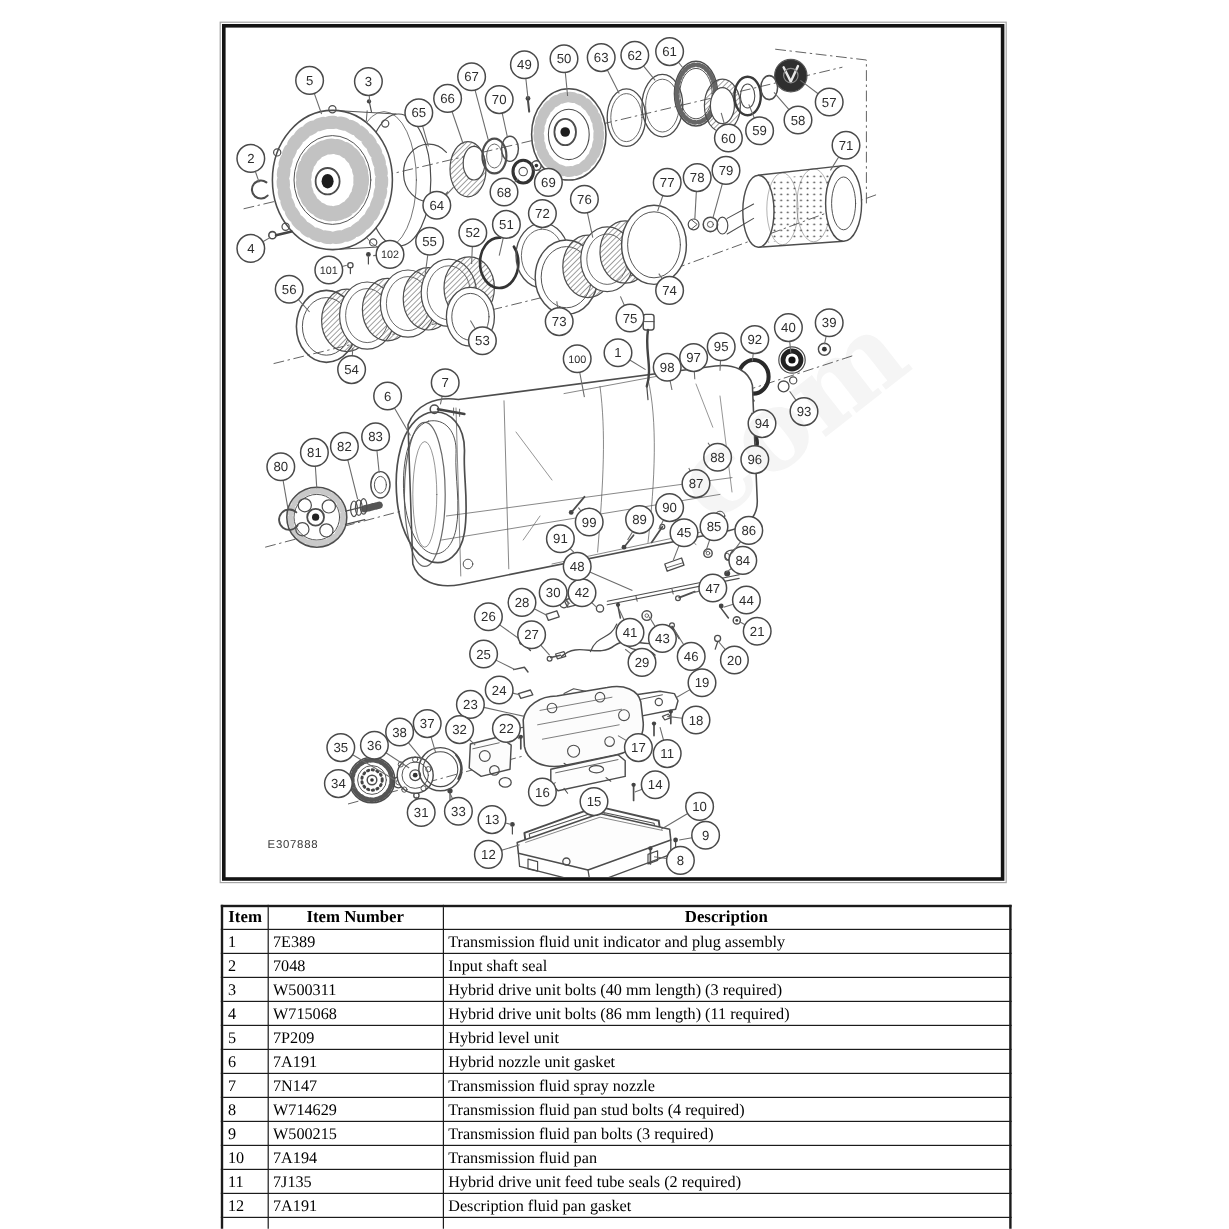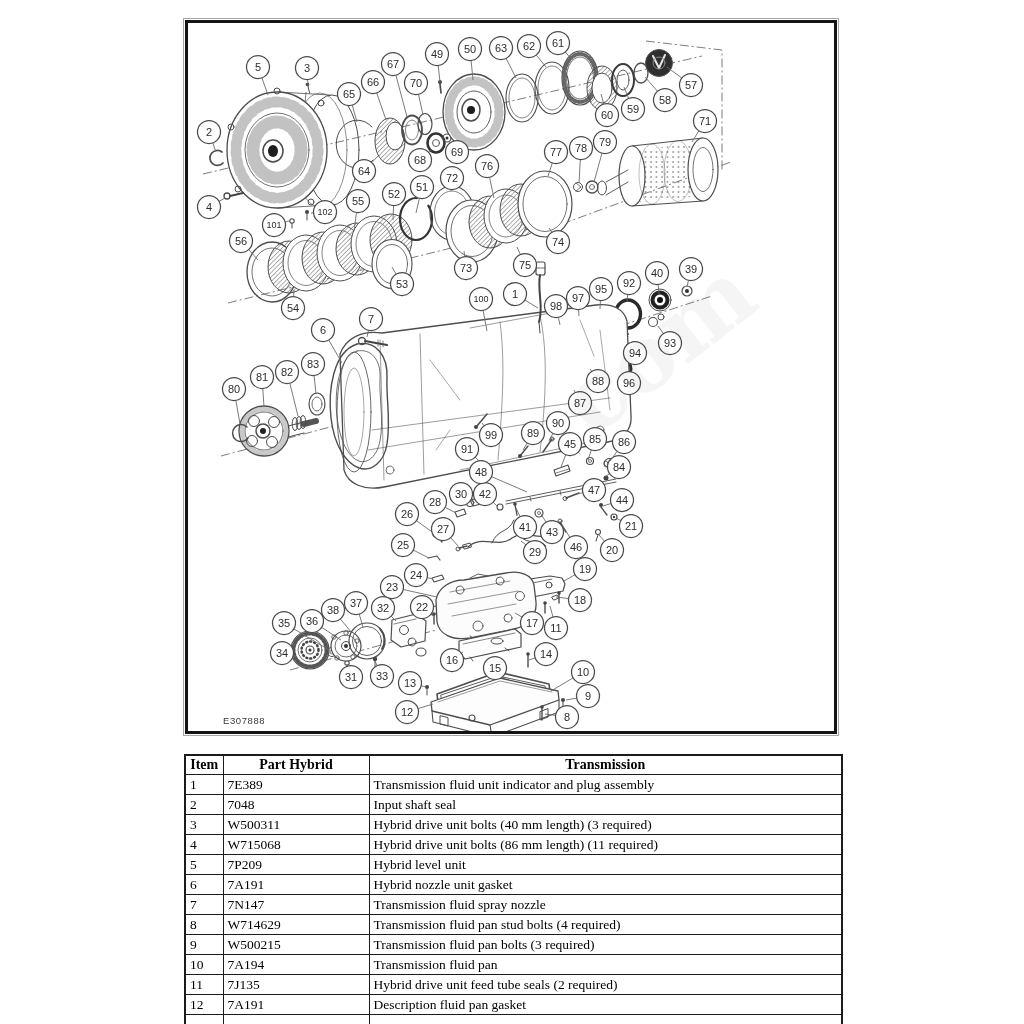--- a/index.html
+++ b/index.html
@@ -1,20 +1,20 @@
 <!DOCTYPE html>
 <html><head>
 <meta charset="utf-8">
 <style>
   html,body{margin:0;padding:0;background:#ffffff;width:1024px;height:1024px;overflow:hidden;}
   .page{position:relative;width:1024px;height:1024px;background:#fff;font-family:"Liberation Serif",serif;}
   .frame{position:absolute;left:185px;top:20px;width:646px;height:708px;background:#fff;
          border:3px solid #141414;outline:1px solid #a6a6a6;outline-offset:1px;}
   .frame svg{position:absolute;left:0;top:0;width:646px;height:708px;}
-  .figcode{position:absolute;left:11px;top:692px;font-family:"Liberation Sans",sans-serif;
+  .figcode{position:absolute;left:11px;top:676px;font-family:"Liberation Sans",sans-serif;
            font-size:9.5px;letter-spacing:.6px;color:#3a3a3a;padding-left:24px;}
   .watermark{position:absolute;left:290px;top:270px;width:360px;text-align:center;
              font-family:"DejaVu Serif",serif;font-size:92px;font-weight:bold;
              color:rgba(70,70,70,0.055);transform:rotate(-38deg);pointer-events:none;}
   
   .parts path,.parts line,.parts ellipse,.parts circle,.parts rect{vector-effect:none;}
   .ax{stroke:#5c5c5c;stroke-width:.8;fill:none;stroke-dasharray:9 3 2 3;}
   .leader{stroke:#6b6b6b;stroke-width:.9;fill:none;}
   .co-c{fill:#ffffff;stroke:#4a4a4a;stroke-width:1.25;}
   .co-t{font-family:"Liberation Sans",sans-serif;font-size:11px;fill:#2d2d2d;text-anchor:middle;}
@@ -909,22 +909,22 @@
   <div class="tablewrap">
     <table class="parts-table">
       <colgroup>
           <col style="width:38px">
           <col style="width:146px">
           <col>
         </colgroup>
       <thead>
         <tr>
           <th>Item</th>
-          <th>Part Hybrid</th>
-          <th>Transmission</th>
+          <th>Item Number</th>
+          <th>Description</th>
         </tr>
       </thead>
       <tbody>
           <tr>
             <td>1</td>
             <td>7E389</td>
             <td>Transmission fluid unit indicator and plug assembly</td>
           </tr>
           <tr>
             <td>2</td>

